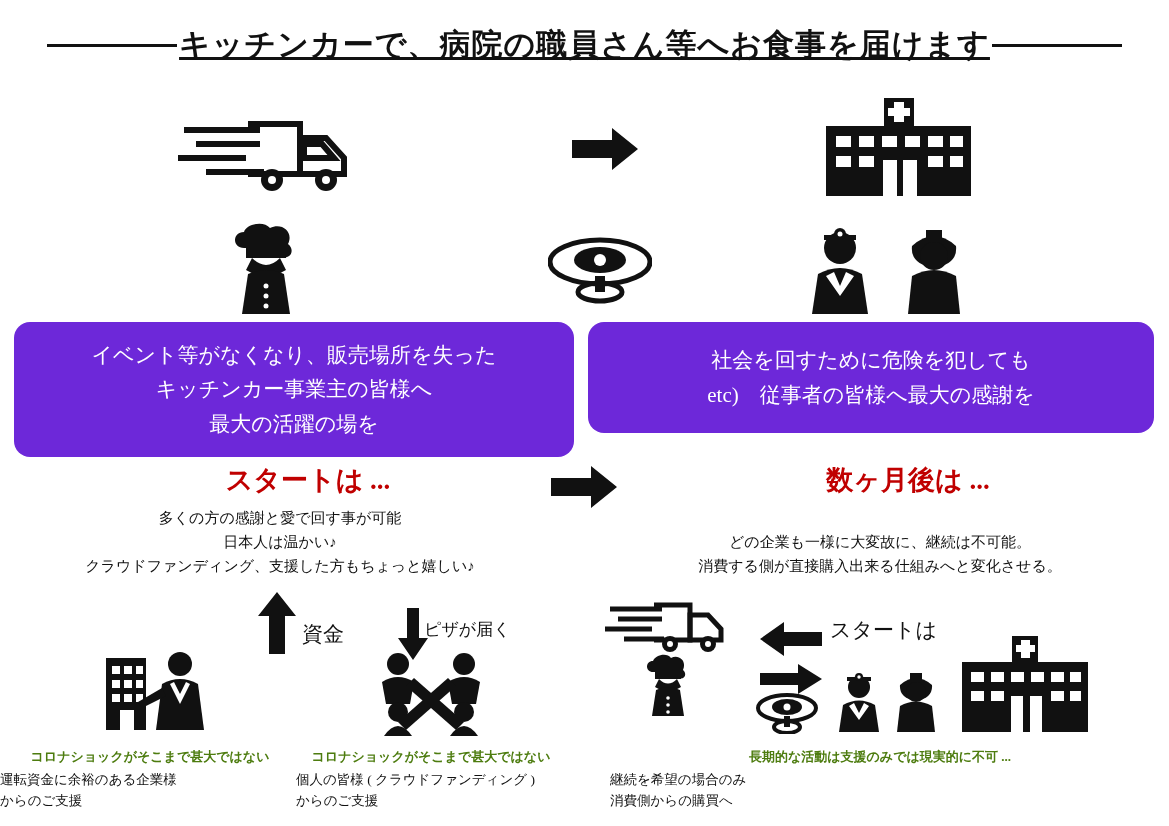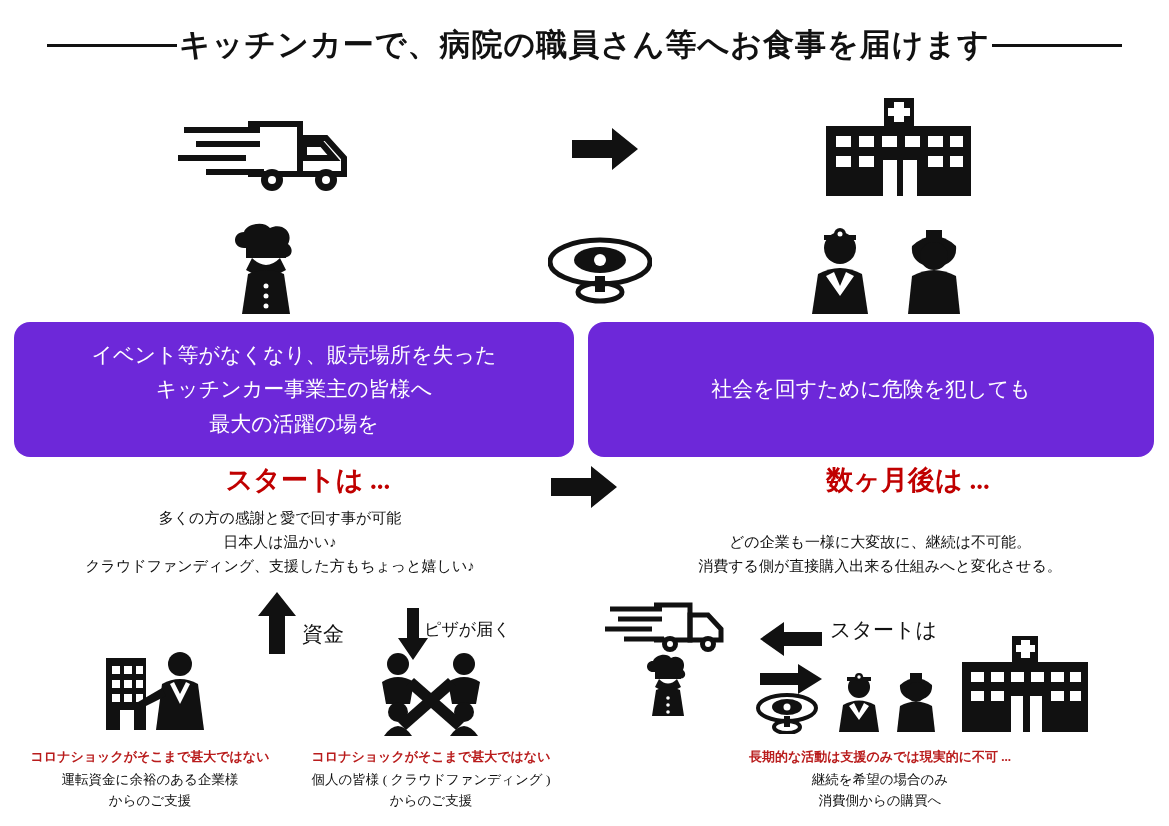--- a/index.html
+++ b/index.html
@@ -25,20 +25,21 @@
   }
   #title-row .rule {
     height: 3px; background: #111; width: 130px;
   }
   #title-text {
     font-size: 31px;
     font-weight: bold;
     letter-spacing: 1px;
     white-space: nowrap;
     padding: 0 2px;
+    text-decoration: underline;
   }
 
   
   .icon-svg { display:block; }
 
   
   .banner {
     background: #6d28d9;
     color: #ffffff;
     border-radius: 16px;
@@ -65,29 +66,28 @@
   }
   .sub-lines {
     text-align: center;
     font-size: 15px;
     line-height: 1.6;
   }
   .sub-lines .line { white-space: nowrap; }
 
   
   .cap-red {
-    color: #b91c1c;
+    color: #4d7c0f;
     font-weight: bold;
     font-size: 13px;
     text-align: center;
     white-space: nowrap;
   }
   .cap-black {
     font-size: 13.5px;
-    text-align: center;
     line-height: 1.55;
   }
   .cap-black .line { white-space: nowrap; }
 
   .label-mid {
     font-size: 21px;
     white-space: nowrap;
   }
   .label-small {
     font-size: 17px;
@@ -197,22 +197,23 @@
     <path d="M10 48 q22 -12 44 0 l4 38 h-52 Z" fill="#111"></path>
   </svg>
 </div>
 
 <div class="abs banner" id="banner-left" style="left:14px; top:322px; width:560px; height:135px;">
   <div class="line">イベント等がなくなり、販売場所を失った</div>
   <div class="line">キッチンカー事業主の皆様へ</div>
   <div class="line">最大の活躍の場を</div>
 </div>
 
-<div class="abs banner" id="banner-right" style="left:588px; top:322px; width:566px; height:135px;">
+<div class="abs banner" id="banner-right" style="left:588px; top:322px; width:566px; height:111px;">
   <div class="line">社会を回すために危険を犯しても</div>
+  <div class="line">etc)　従事者の皆様へ最大の感謝を</div>
 </div>
 
 <div class="abs" style="left:551px; top:466px;">
   <svg class="icon-svg" width="66" height="42" viewBox="0 0 66 42" aria-hidden="true">
     <path d="M0 12 H40 V0 L66 21 L40 42 V30 H0 Z" fill="#111"></path>
   </svg>
 </div>
 
 <div class="abs red-heading" style="left:0px; top:462px; width:560px;">スタートは ...</div>
 

